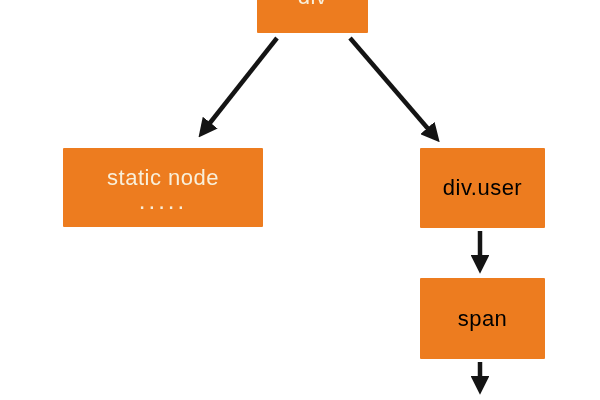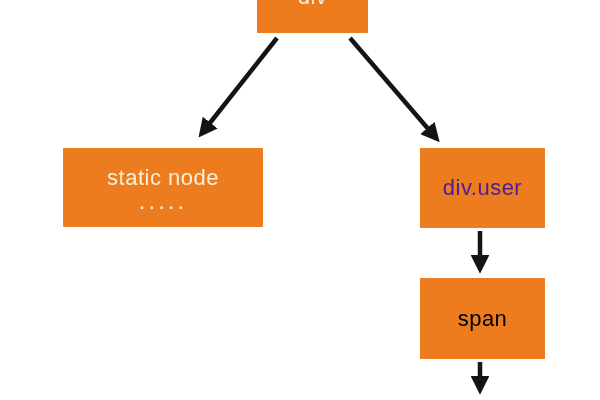--- a/index.html
+++ b/index.html
@@ -67,20 +67,20 @@
       </g>
   </svg>
   <div id="nodes-layer">
       <div class="node" style="left: 257px; top: -45px; width: 111px; height: 78px; background: rgb(237, 124, 31); color: rgb(248, 239, 218);">
         <span class="label clipped">div</span>
       </div>
       <div class="node" style="left: 63px; top: 148px; width: 200px; height: 79px; background: rgb(237, 124, 31); color: rgb(248, 239, 218);">
         <span class="label">static node</span>
         <span class="sublabel">.....</span>
       </div>
-      <div class="node" style="left: 420px; top: 148px; width: 125px; height: 80px; background: rgb(237, 124, 31); color: #4c1d95;">
+      <div class="node" style="left: 420px; top: 148px; width: 125px; height: 80px; background: rgb(237, 124, 31); color: #000000;">
         <span class="label">div.user</span>
       </div>
       <div class="node" style="left: 420px; top: 278px; width: 125px; height: 81px; background: rgb(237, 124, 31); color: #000000;">
         <span class="label">span</span>
       </div>
     </div>
 </div>
 
 </body></html>

